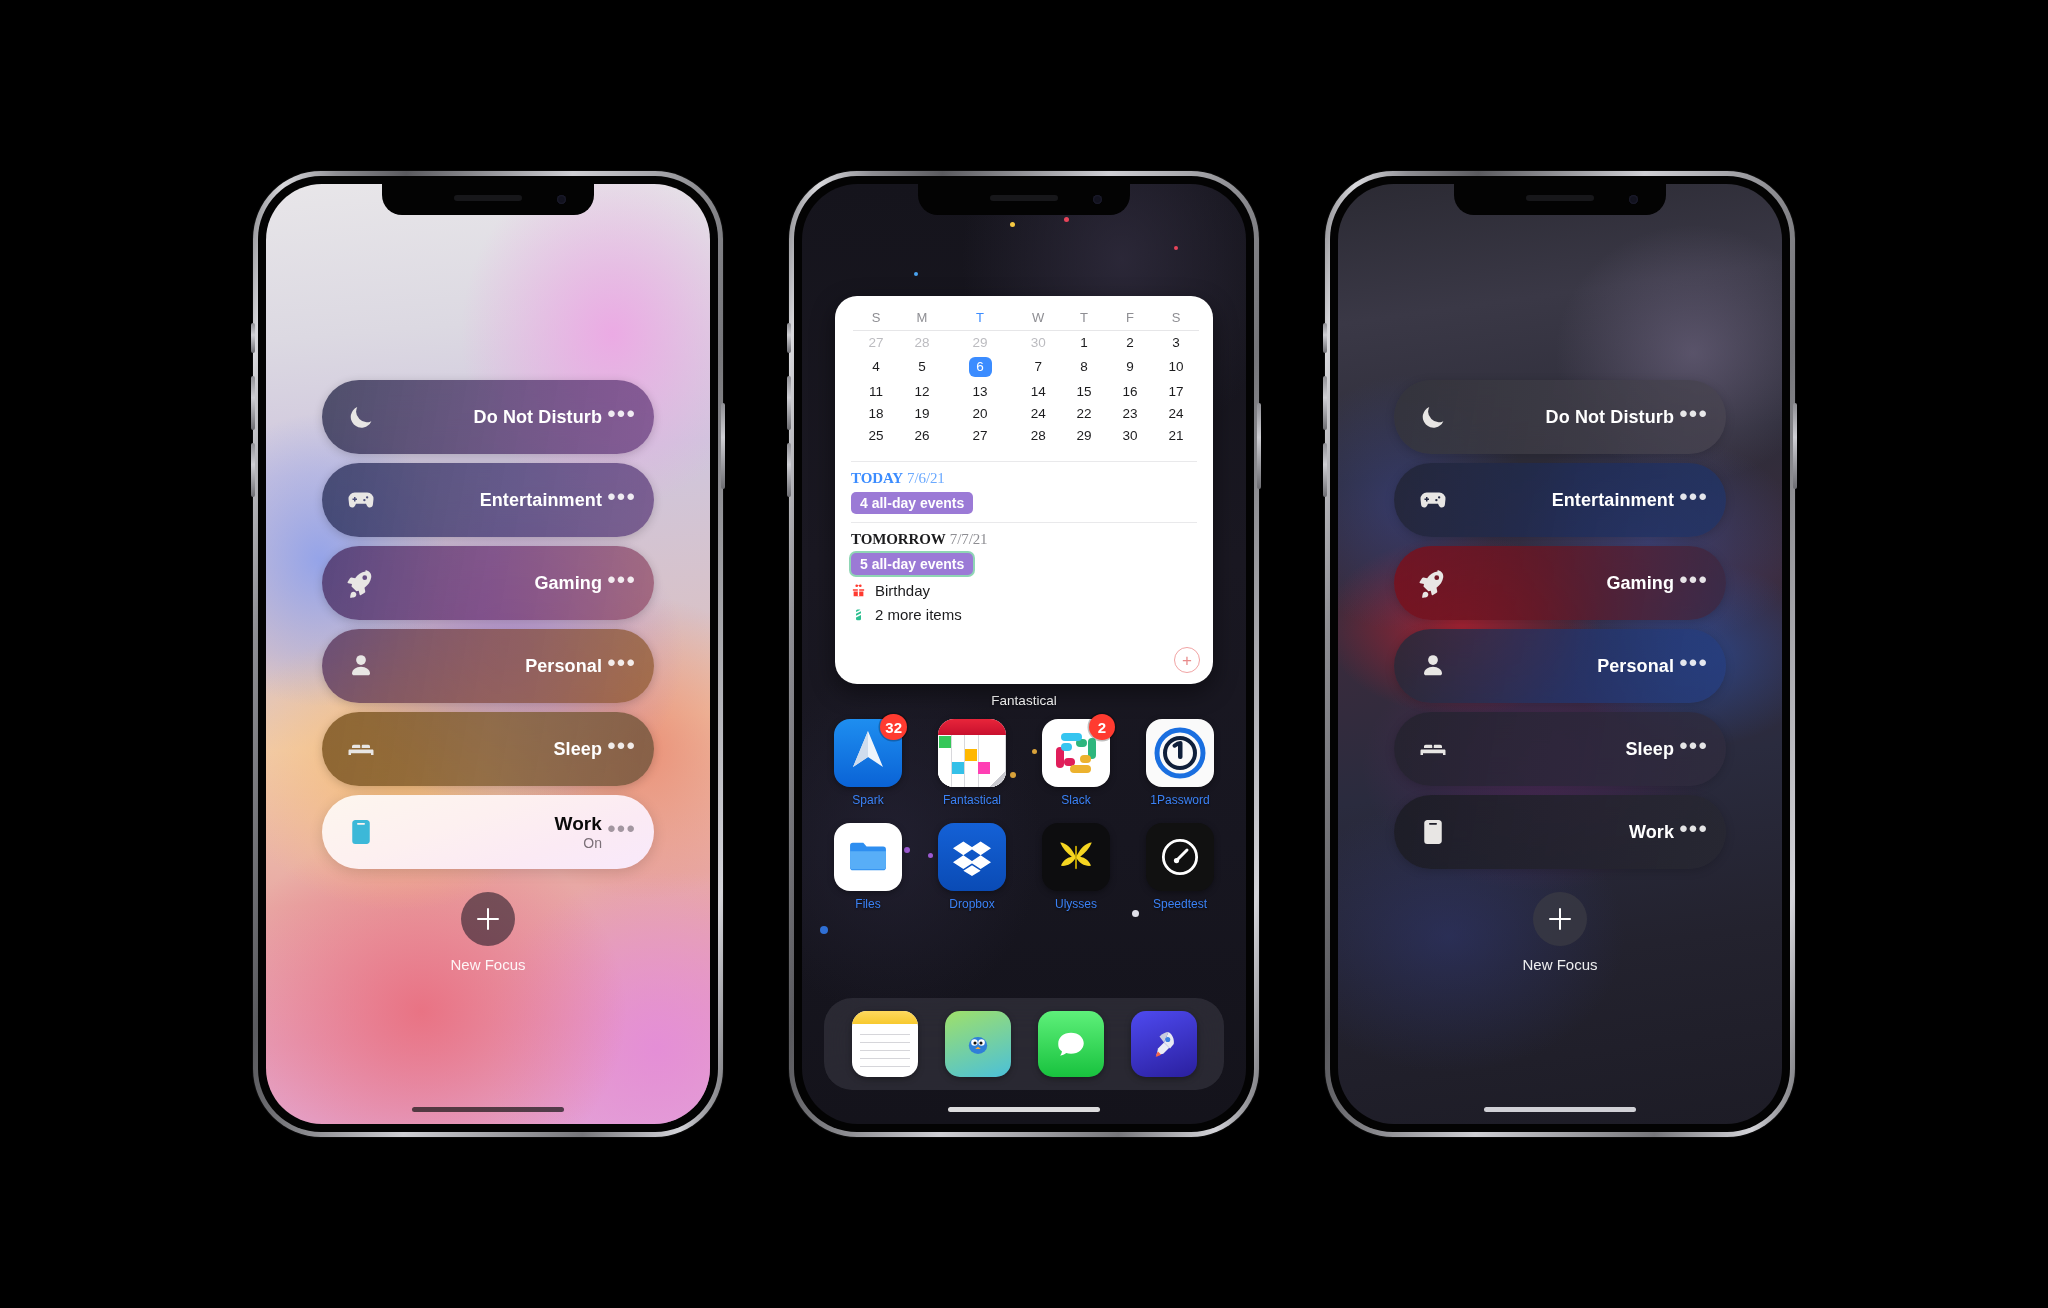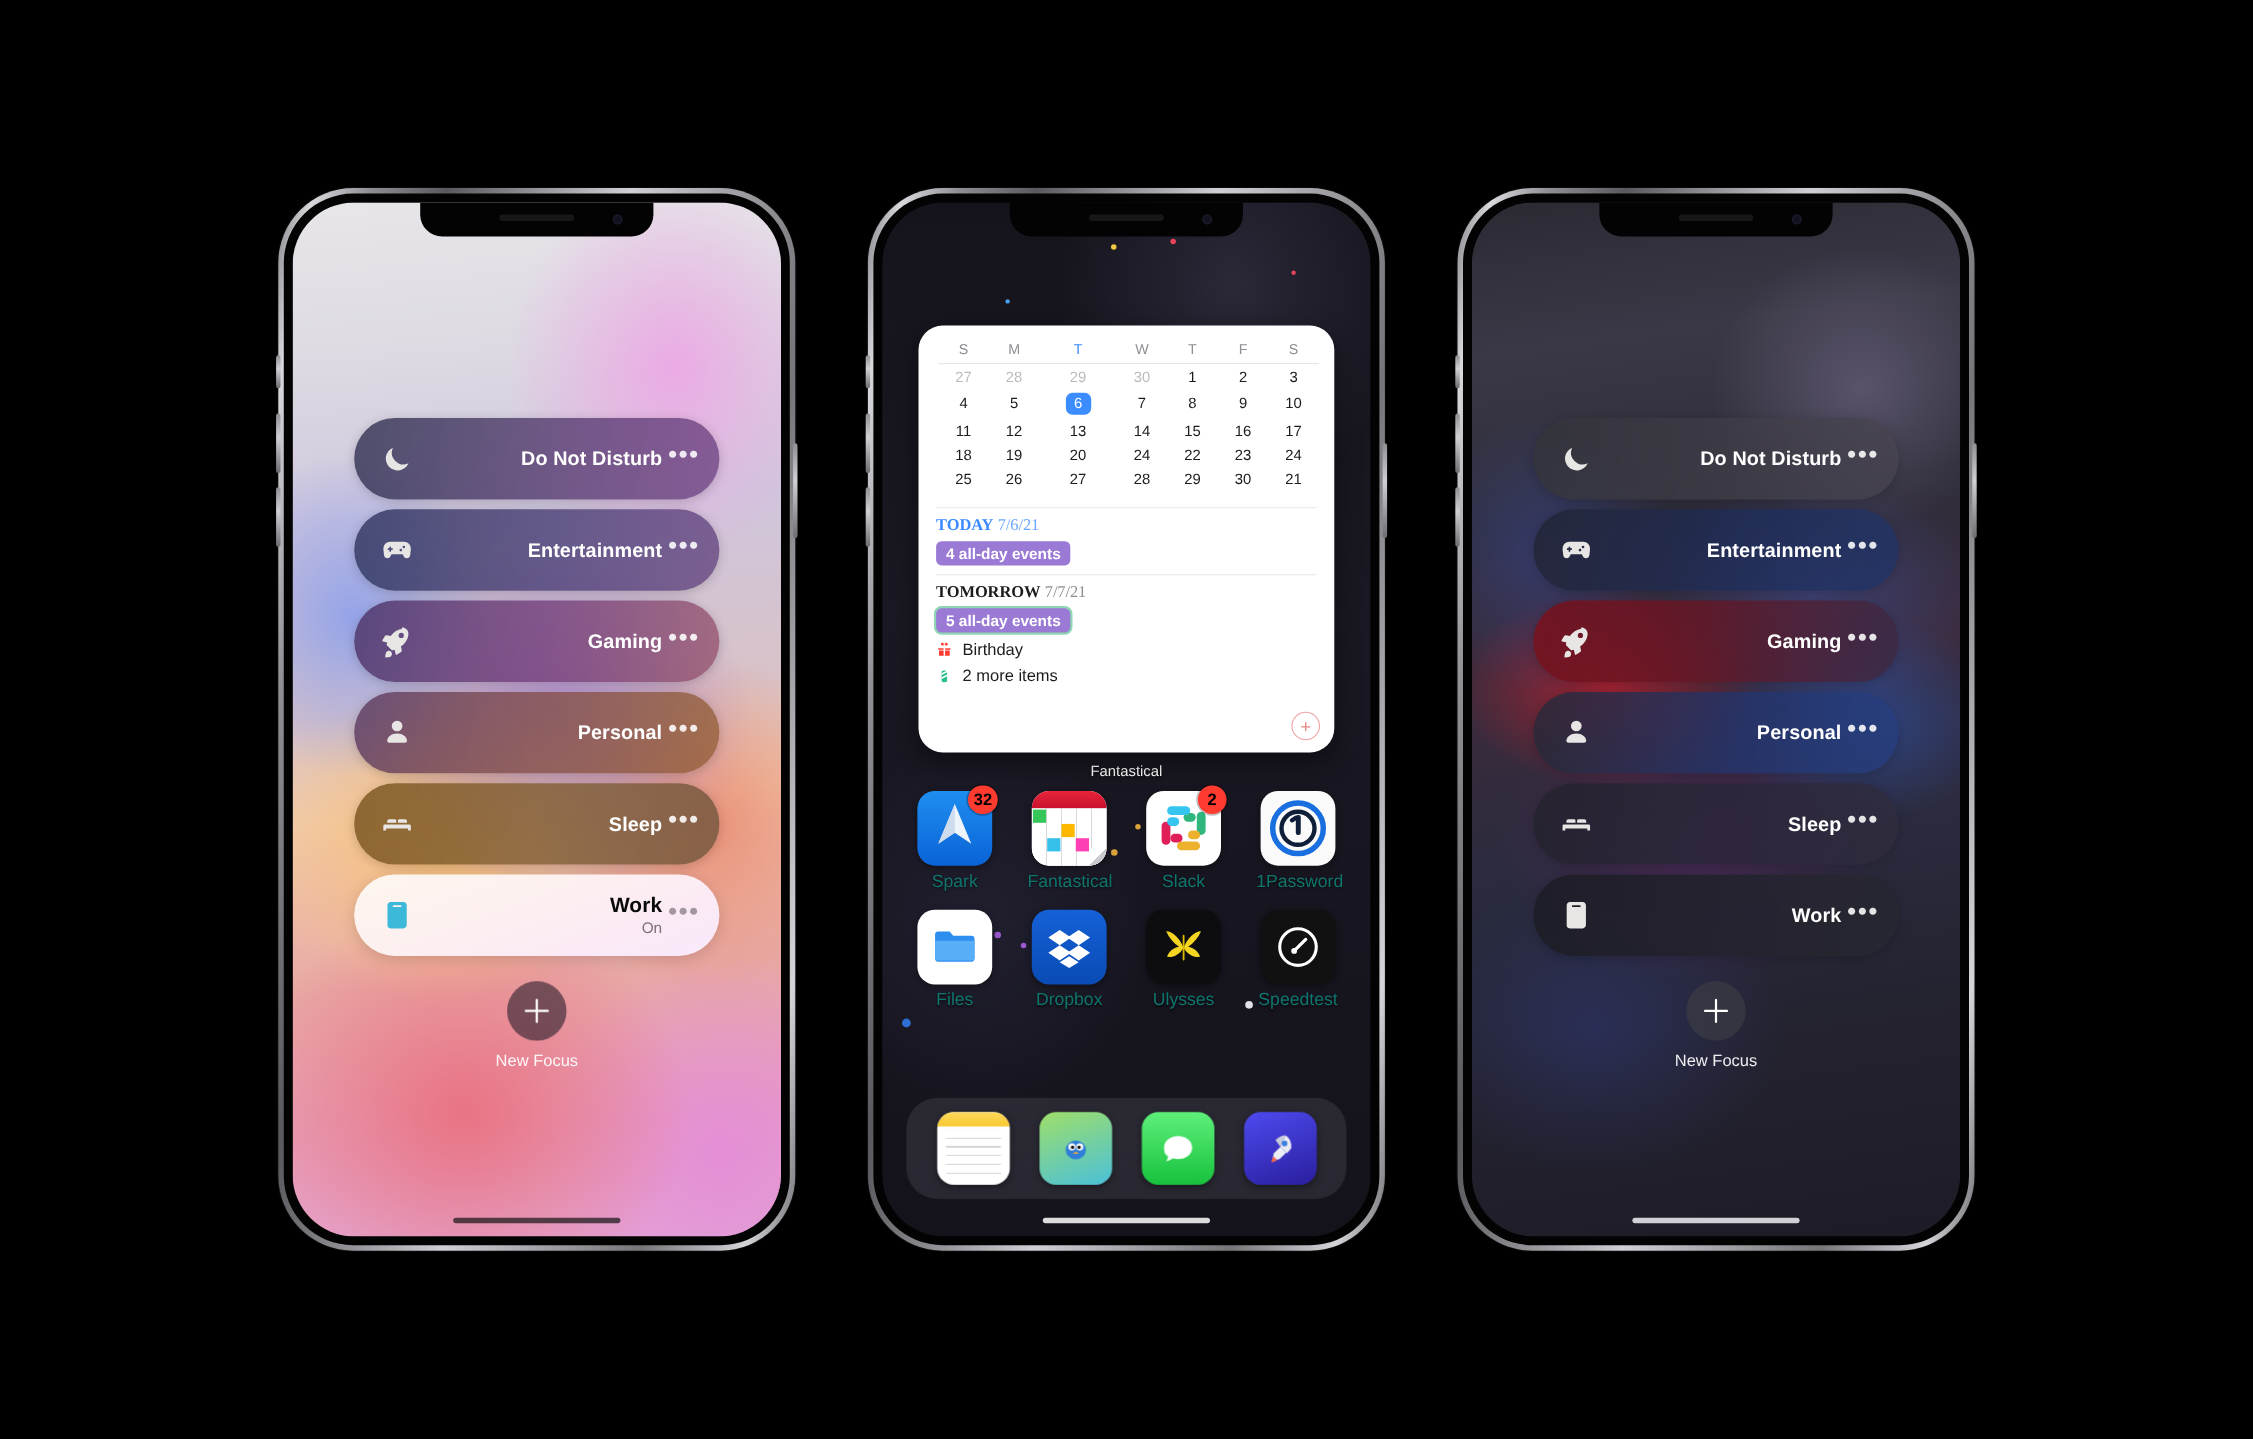--- a/index.html
+++ b/index.html
@@ -292,25 +292,25 @@
   .widget-label {
     text-align:center; color:#fff; font-size:13.5px;
     margin-top:9px; text-shadow:0 1px 3px rgba(0,0,0,.5);
   }
 
   
   .appgrid { position:absolute; top:535px; left:0; right:0; padding:0 28px; z-index:20; }
   .approw { display:flex; justify-content:space-between; margin-bottom:16px; }
   .app { width:76px; text-align:center; position:relative; }
   .app .ico { width:68px; height:68px; border-radius:16px; margin:0 auto; position:relative; overflow:hidden; box-shadow:0 2px 6px rgba(0,0,0,.35); }
-  .app .nm { color:#0f766e; font-size:16px; margin-top:6px; text-shadow:0 1px 2px rgba(0,0,0,.6); white-space:nowrap; }
+  .app .nm { color:#3b82f6; font-size:12px; margin-top:6px; text-shadow:0 1px 2px rgba(0,0,0,.6); white-space:nowrap; }
   .badge {
     position:absolute; top:-5px; right:-1px;
     min-width:26px; height:26px; border-radius:13px;
-    background:#ff3b30; color:#000000;
+    background:#ff3b30; color:#ffffff;
     font-size:15px; font-weight:600;
     display:flex; align-items:center; justify-content:center;
     padding:0 5px; z-index:5;
     box-shadow:0 0 0 1.5px rgba(0,0,0,.25);
   }
   .dot-ind { position:absolute; left:4px; top:50%; width:5px; height:5px; border-radius:50%; }
 
   
   .dock {
     position:absolute; bottom:34px; left:22px; right:22px;

